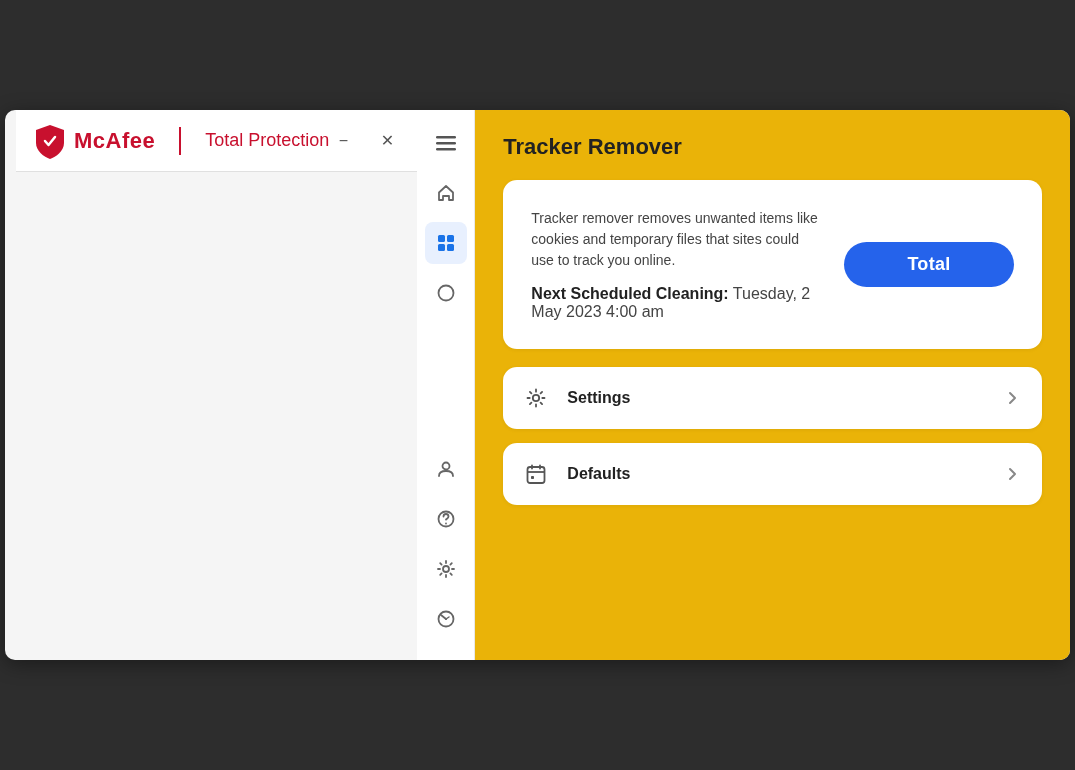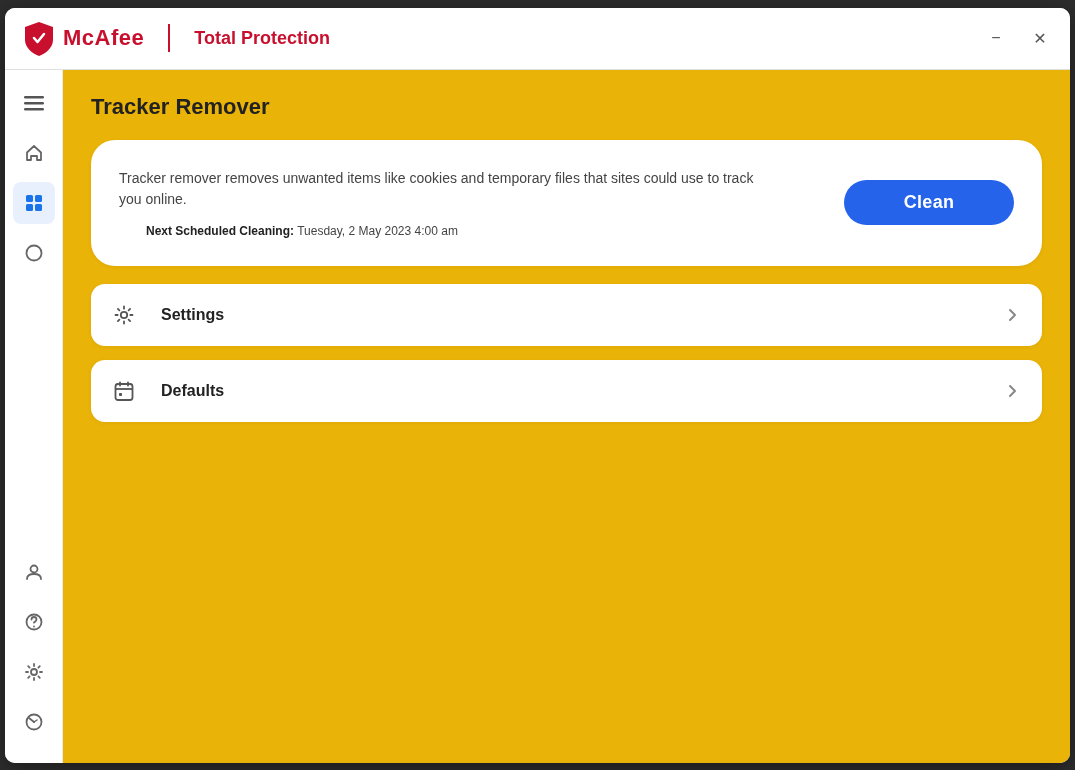--- a/index.html
+++ b/index.html
@@ -9,27 +9,28 @@
       height: 770px;
       background: #2d2d2d;
       display: flex;
       align-items: center;
       justify-content: center;
       font-family: -apple-system, BlinkMacSystemFont, 'Segoe UI', Arial, sans-serif;
     }
 
     .window {
       width: 1065px;
-      height: 755px;
+      height: 550px;
       background: #f5f5f5;
       border-radius: 10px;
       overflow: hidden;
       display: flex;
-      flex-direction: column;
+      flex-direction: row;
       box-shadow: 0 4px 20px rgba(0,0,0,0.4);
+      padding-left: 11px;
     }
 
     
     .titlebar {
       height: 62px;
       background: #ffffff;
       display: flex;
       align-items: center;
       padding: 0 16px;
       border-bottom: 1px solid #e0e0e0;
@@ -62,21 +63,21 @@
 
     .titlebar-divider {
       width: 2px;
       height: 28px;
       background: #c8102e;
       margin: 0 12px;
     }
 
     .titlebar-subtitle {
       font-size: 18px;
-      font-weight: 700;
+      font-weight: 400;
       color: #c8102e;
     }
 
     .titlebar-controls {
       margin-left: auto;
       display: flex;
       gap: 16px;
     }
 
     .titlebar-btn {
@@ -144,21 +145,21 @@
     .page-title {
       font-size: 22px;
       font-weight: 700;
       color: #222;
       margin-bottom: 20px;
     }
 
     
     .info-card {
       background: #ffffff;
-      border-radius: 24px;
+      border-radius: 14px;
       padding: 28px 28px;
       display: flex;
       align-items: center;
       justify-content: space-between;
       margin-bottom: 18px;
       box-shadow: 0 1px 4px rgba(0,0,0,0.06);
     }
 
     .info-card-left {
       flex: 1;
@@ -166,23 +167,22 @@
     }
 
     .info-description {
       font-size: 14px;
       color: #444;
       line-height: 1.5;
       margin-bottom: 14px;
     }
 
     .next-scheduled {
-      font-size: 12px;
+      font-size: 16px;
       color: #444;
-      margin-left: 27px;
     }
 
     .next-scheduled strong {
       font-weight: 700;
       color: #222;
     }
 
     .info-card-right {
       display: flex;
       flex-direction: column;
@@ -226,21 +226,21 @@
       align-items: center;
       justify-content: space-between;
       margin-bottom: 14px;
       cursor: pointer;
       box-shadow: 0 1px 4px rgba(0,0,0,0.06);
     }
 
     .section-row-left {
       display: flex;
       align-items: center;
-      gap: 26px;
+      gap: 20px;
     }
 
     .section-row-icon {
       color: #555;
       font-size: 20px;
       display: flex;
       align-items: center;
     }
 
     .section-row-label {
@@ -350,21 +350,21 @@
 
       <div class="info-card">
         <div class="info-card-left">
           <p class="info-description">Tracker remover removes unwanted items like cookies and temporary files that sites could use to track you online.</p>
           <p class="next-scheduled">
             <strong>Next Scheduled Cleaning:</strong>
             <span> Tuesday, 2 May 2023 4:00 am</span>
           </p>
         </div>
         <div class="info-card-right">
-          <button class="clean-btn">Clean</button>
+          <button class="clean-btn">Total</button>
         </div>
       </div>
 
       <div class="section-row">
         <div class="section-row-left">
           <span class="section-row-icon">
             <svg width="22" height="22" viewBox="0 0 22 22" fill="none">
               <circle cx="11" cy="11" r="3.2" stroke="#555" stroke-width="1.8"></circle>
               <path d="M11 2.5v2.2M11 17.3v2.2M2.5 11h2.2M17.3 11h2.2M4.9 4.9l1.5 1.5M15.6 15.6l1.5 1.5M4.9 17.1l1.5-1.5M15.6 6.4l1.5-1.5" stroke="#555" stroke-width="1.8" stroke-linecap="round"></path>
             </svg>

